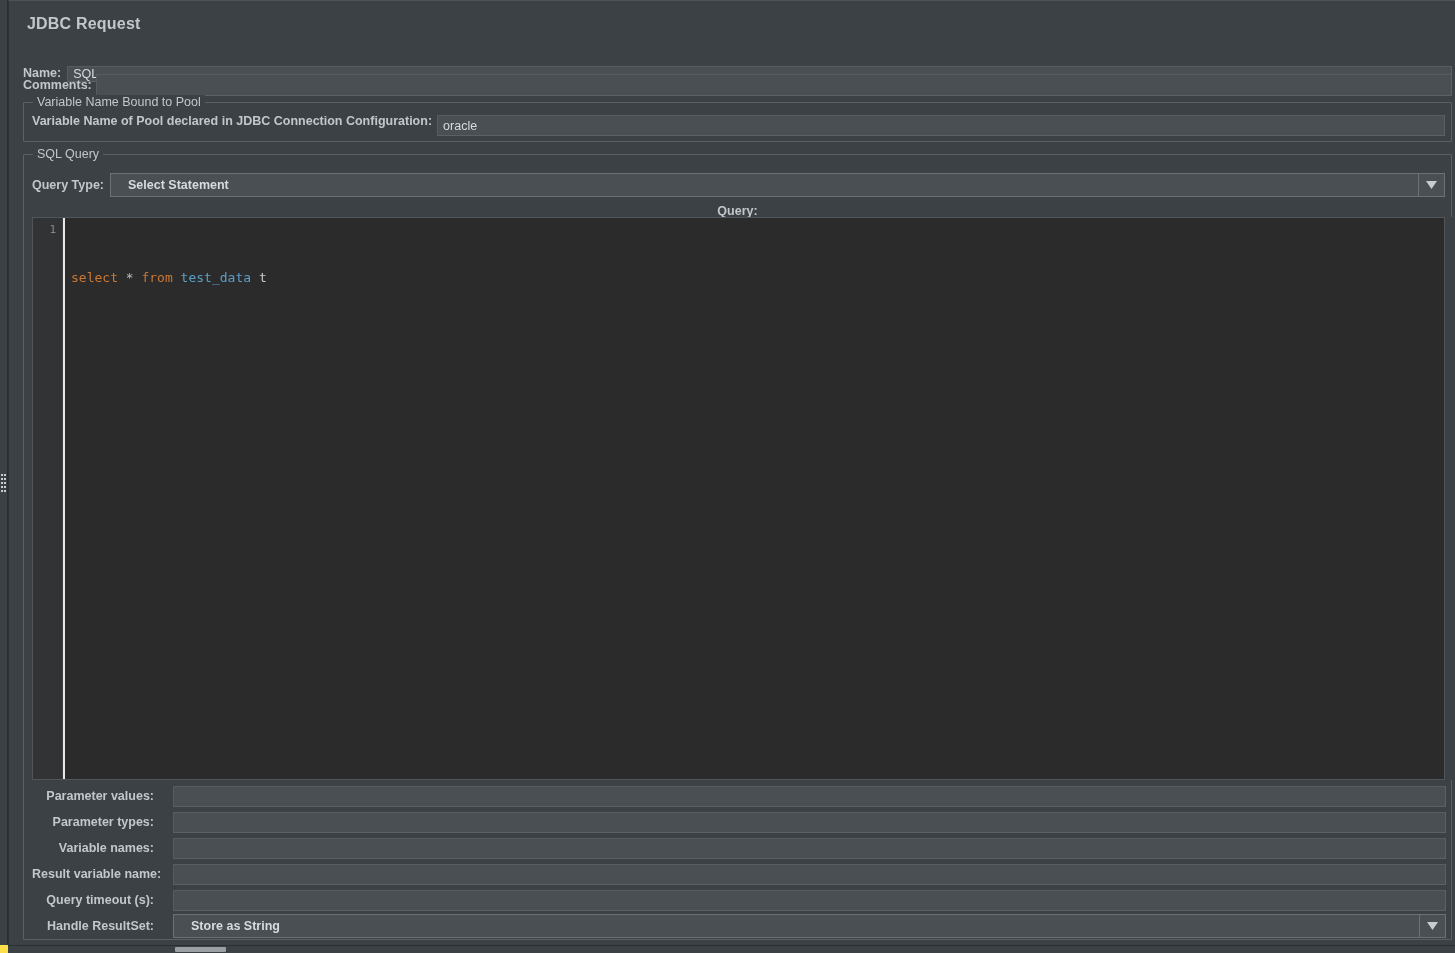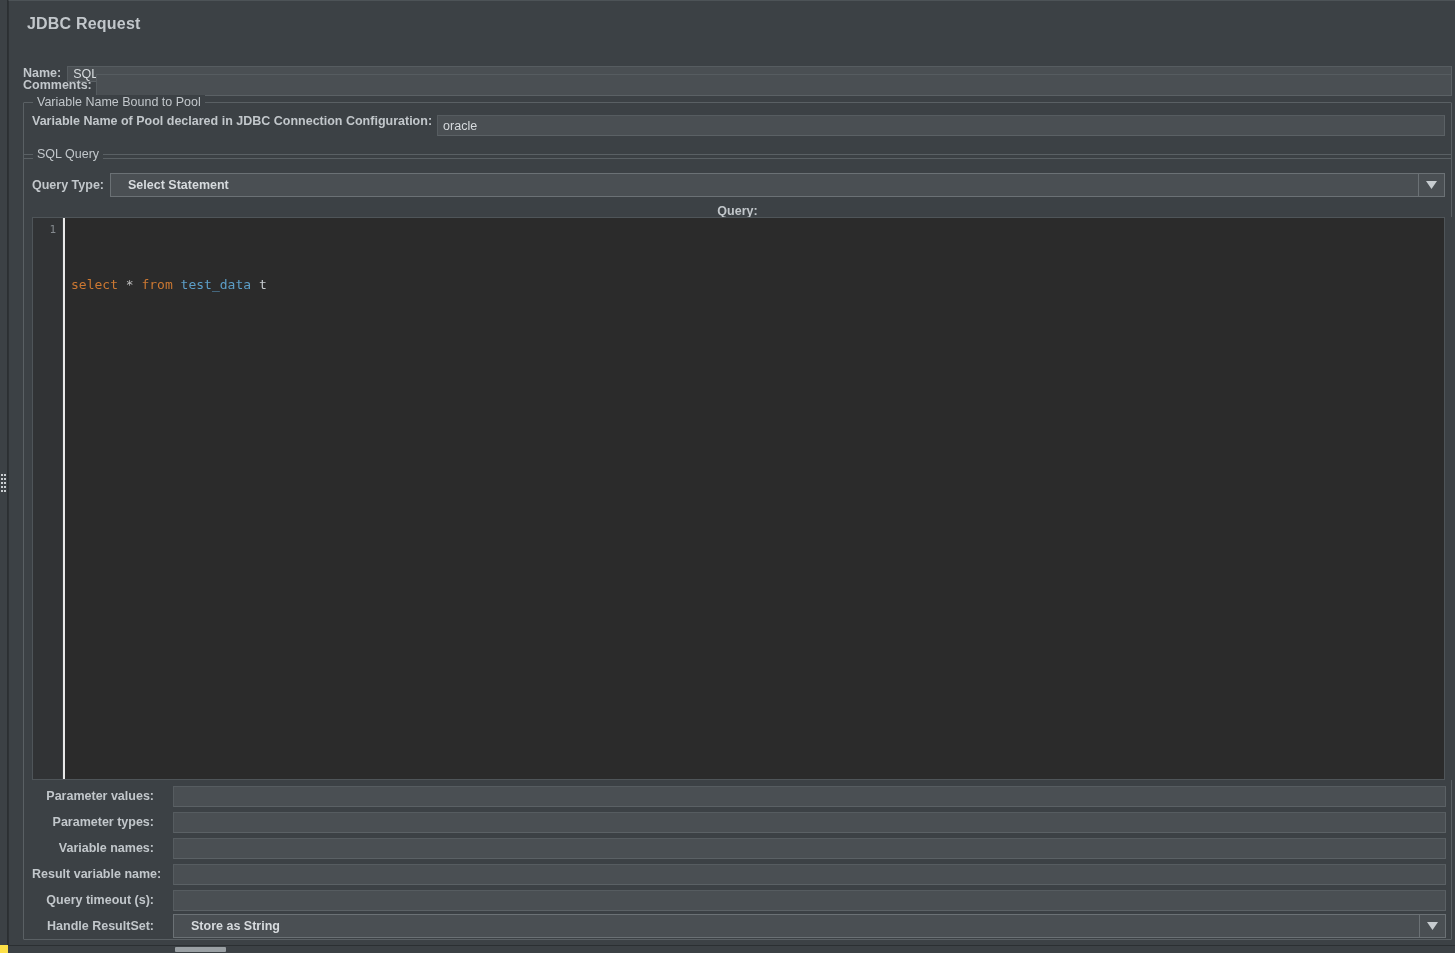--- a/index.html
+++ b/index.html
@@ -117,21 +117,21 @@
     top: -8px; left: 9px;
     padding: 0 4px;
     background: #3c4145;
     font-size: 12.5px;
     color: #c2c7cb;
     white-space: nowrap;
   }
 
   #group-pool {
     left: 14px; top: 101px;
-    width: 1429px; height: 57px;
+    width: 1429px; height: 40px;
   }
   #group-pool .pool-row {
     position: absolute;
     left: 8px; top: 12px;
     right: 6px; height: 21px;
     display: flex;
   }
   #group-pool .pool-row .lbl { margin-right: 5px; }
   #group-pool .pool-row .tf { flex: 1; height: 21px; }
 
@@ -211,21 +211,21 @@
     font-family: "DejaVu Sans Mono", monospace;
     font-size: 11px;
     color: #84898e;
     line-height: 16px;
     user-select: none;
   }
   .code-area {
     flex: 1;
     position: relative;
     background: #2b2b2b;
-    padding-top: 11px;
+    padding-top: 4px;
     padding-left: 8px;
     font-family: "DejaVu Sans Mono", monospace;
     font-size: 13px;
     line-height: 16px;
     white-space: pre;
     color: #a9b7c6;
   }
   .caret-line {
     position: absolute;
     left: 0px; top: 0;

